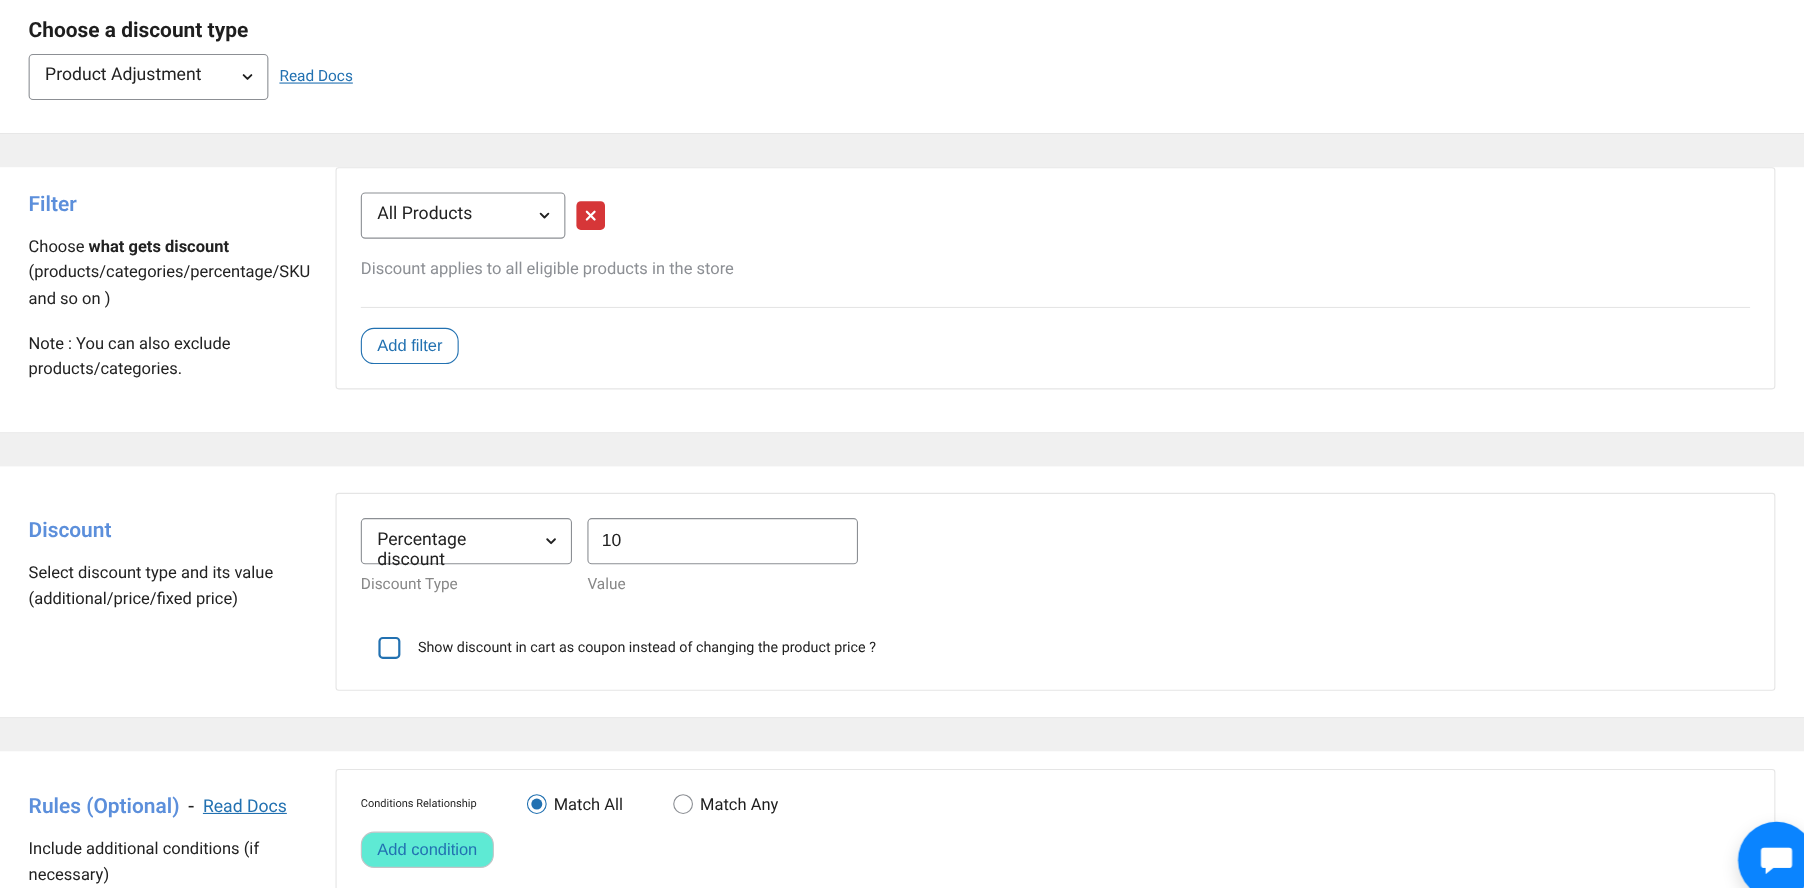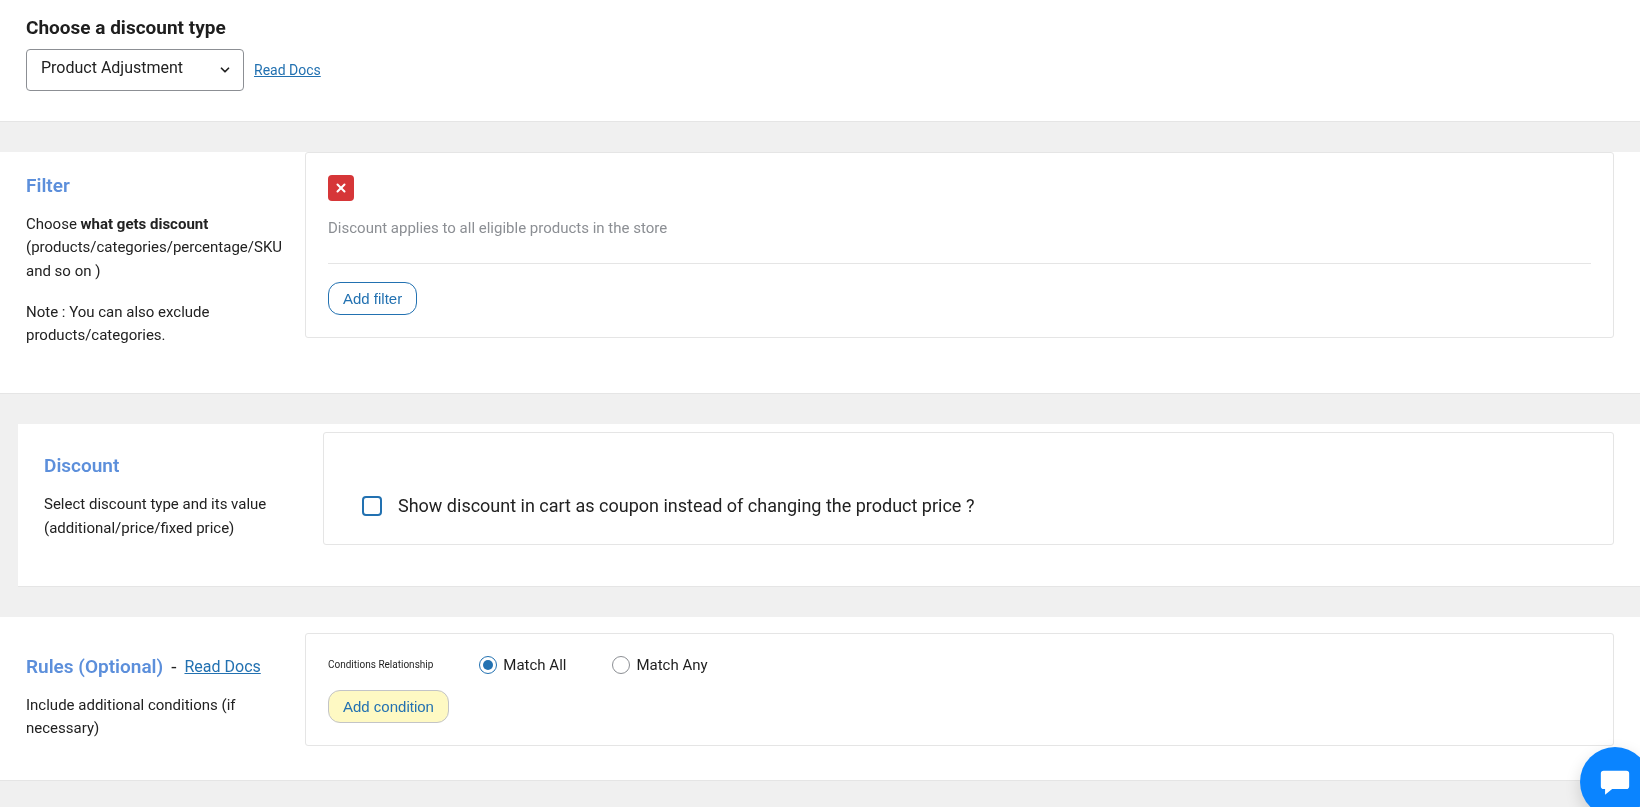--- a/index.html
+++ b/index.html
@@ -96,34 +96,34 @@
     border:1px solid #2271b1;
     color:#2271b1;
     background:#fff;
     padding:7px 14px;
     border-radius:12px;
     font-size:15px;
     cursor:pointer;
   }
   .btn-outline.soft {
     border-color:#c3c4c7;
-    background:#fef9c3;
+    background:#5eead4;
   }
   .fields-row { display:flex; gap:14px; align-items:flex-start; }
   .field-stack { display:flex; flex-direction:column; }
   .cb-row { display:flex; align-items:center; gap:16px; margin-top:40px; margin-bottom:6px; }
   .cb {
     width:20px; height:20px;
     border:2px solid #2271b1;
     border-radius:4px;
     display:inline-block;
     flex:0 0 20px;
     margin-left:16px;
   }
-  .cb-label { font-size:18px; color:#222; }
+  .cb-label { font-size:13px; color:#222; }
   .cond-row { display:flex; align-items:center; gap:18px; margin-bottom:16px; }
   .cond-label { font-weight:400; font-size:10px; }
   .radio-item { display:flex; align-items:center; gap:6px;padding-left:28px; }
   .radio {
     width:18px; height:18px; border:1px solid #8c8f94; border-radius:50%;
     display:inline-flex; align-items:center; justify-content:center;
     cursor:pointer; flex:0 0 18px;
   }
   .radio.checked { border-color:#2271b1; }
   .radio.checked:after {
@@ -163,39 +163,64 @@
 <div class="panel row" style="padding-bottom:24px;">
   <div class="side-col">
     <div class="section-title">Filter</div>
     <p class="side-text">
       <span>Choose </span><strong>what gets discount</strong><span> (products/categories/percentage/SKU and so on )</span>
     </p>
     <p class="side-text" style="margin-bottom:0;">Note : You can also exclude products/categories.</p>
   </div>
   <div class="main-col">
     <div class="inline-row">
+      <div class="select-wrap" style="width:186px;">
+        <div class="select-like" style="width:186px;">All Products</div>
+        <span class="chev">
+          <svg width="14" height="14" viewBox="0 0 24 24" fill="none" stroke="currentColor" stroke-width="3" stroke-linecap="round" stroke-linejoin="round">
+              <polyline points="6 9 12 15 18 9"></polyline>
+            </svg>
+        </span>
+      </div>
       <button class="x-btn" type="button">
         <svg width="14" height="14" viewBox="0 0 24 24" fill="none" stroke="currentColor" stroke-width="3.5" stroke-linecap="round">
             <line x1="6" y1="6" x2="18" y2="18"></line>
             <line x1="6" y1="18" x2="18" y2="6"></line>
           </svg>
       </button>
     </div>
     <div class="hint">Discount applies to all eligible products in the store</div>
     <div class="hr"></div>
     <button type="button" class="btn-outline">Add filter</button>
   </div>
 </div>
 
-<div class="panel row" style="padding-top:8px; padding-bottom:24px;margin-left:18px;">
+<div class="panel row" style="padding-top:24px; padding-bottom:24px;">
   <div class="side-col">
     <div class="section-title">Discount</div>
     <p class="side-text" style="margin-bottom:0;">Select discount type and its value (additional/price/fixed price)</p>
   </div>
   <div class="main-col">
+    <div class="fields-row">
+      <div class="field-stack">
+        <div class="select-wrap" style="width:192px;">
+          <div class="select-like" style="width:192px;">Percentage discount</div>
+          <span class="chev">
+            <svg width="14" height="14" viewBox="0 0 24 24" fill="none" stroke="currentColor" stroke-width="3" stroke-linecap="round" stroke-linejoin="round">
+                <polyline points="6 9 12 15 18 9"></polyline>
+              </svg>
+          </span>
+        </div>
+        <div class="field-label">Discount Type</div>
+      </div>
+      <div class="field-stack">
+        <input class="text-input" type="text" value="10" style="">
+        <div class="field-label">Value</div>
+      </div>
+    </div>
     <div class="cb-row">
       <span class="cb" role="checkbox" aria-checked="false"></span>
       <span class="cb-label">Show discount in cart as coupon instead of changing the product price ?</span>
     </div>
   </div>
 </div>
 
 <div class="panel row" style="padding-top:16px; padding-bottom:0; margin-bottom:0;">
   <div class="side-col">
     <div class="rules-title-row">

